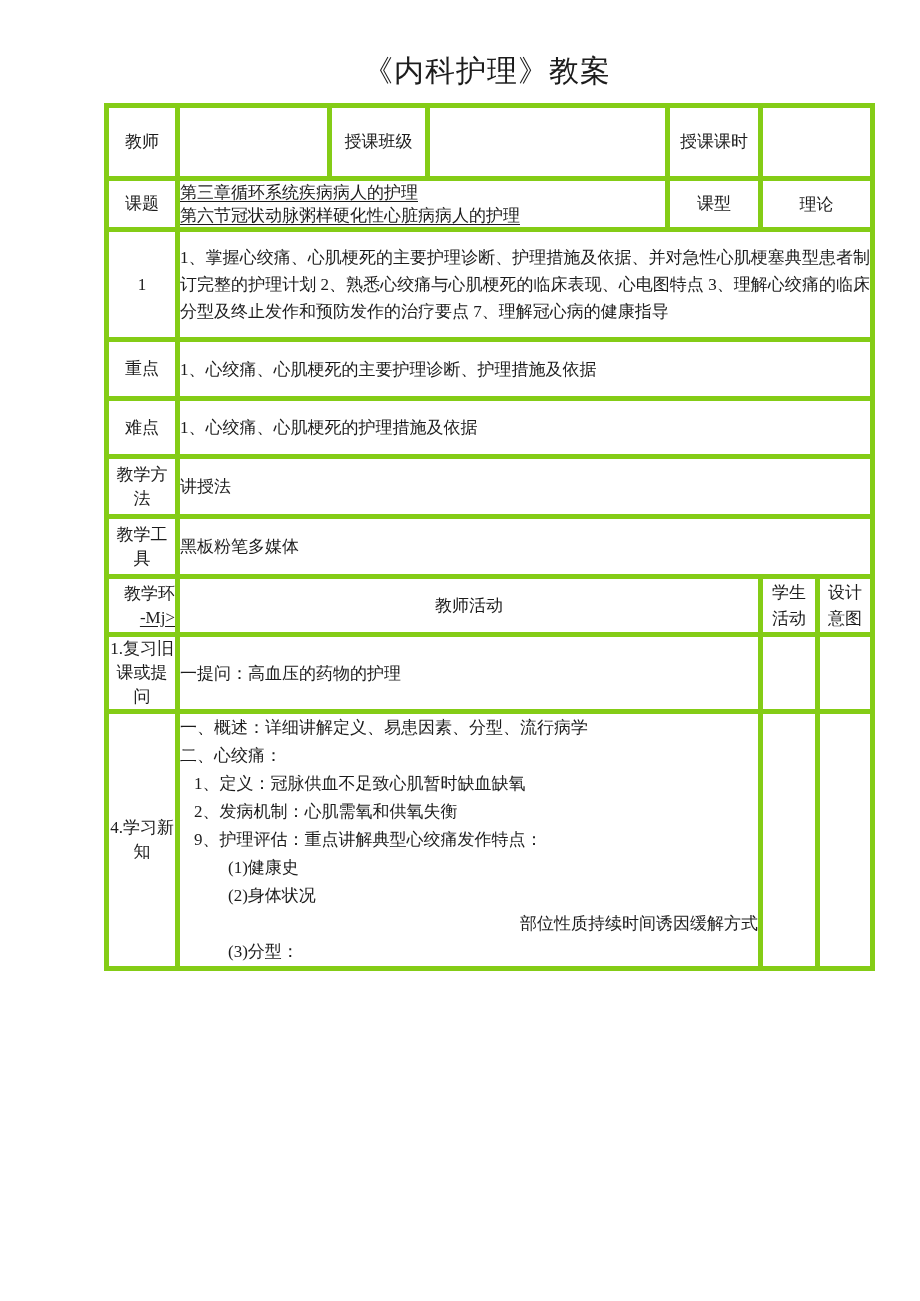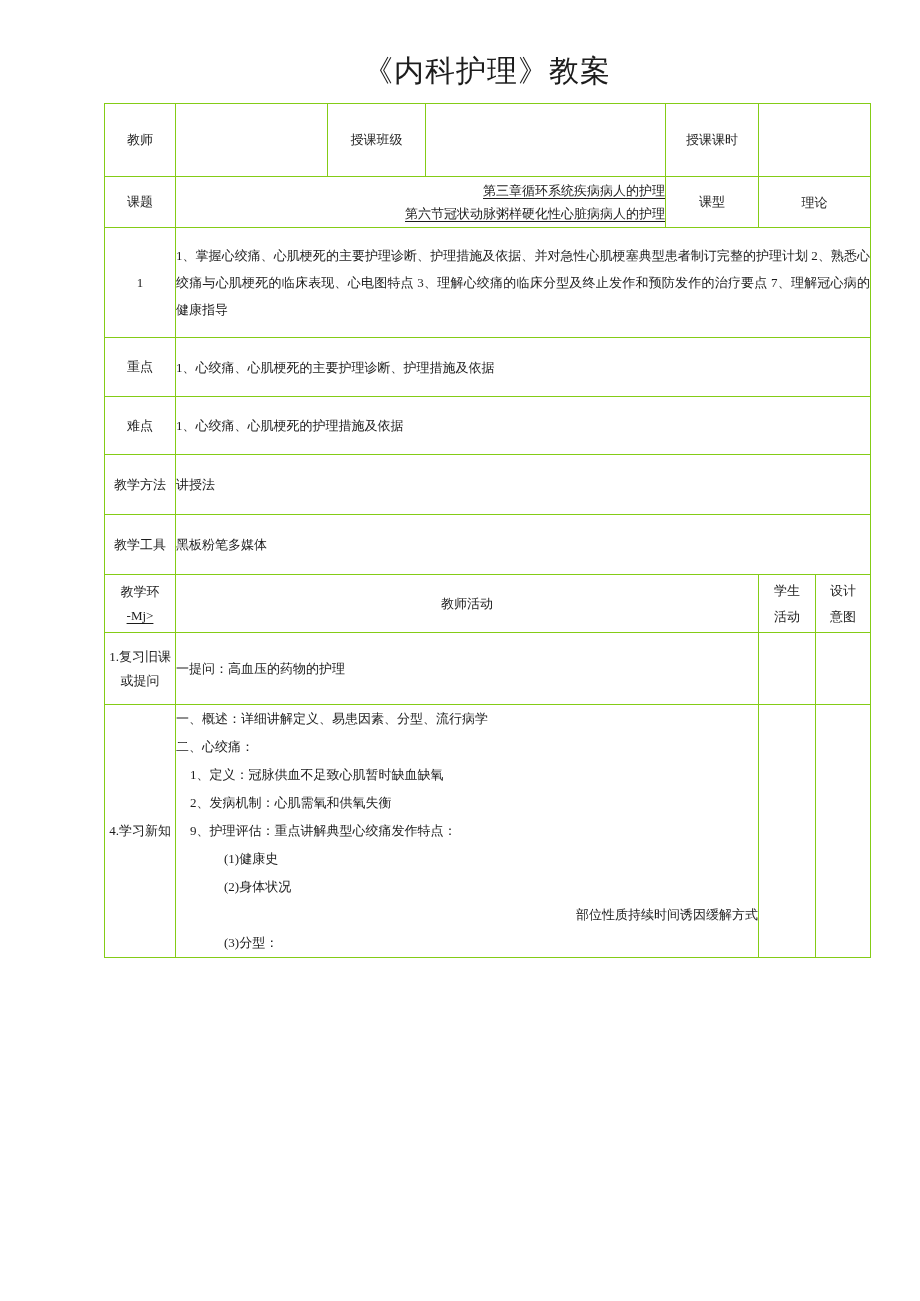--- a/index.html
+++ b/index.html
@@ -22,38 +22,38 @@
     letter-spacing:1px;
     line-height:38px;
   }
   table.plan {
     border-collapse:collapse;
     table-layout:fixed;
     width:766px;
     margin:13px 0 0 104px;
   }
   table.plan td {
-    border:1px solid #84cc16;
-    font-size:13px;
+    border:5px solid #84cc16;
+    font-size:17px;
     vertical-align:middle;
     padding:0;
     overflow:hidden;
     word-break:break-all;
   }
   .lbl { text-align:center; line-height:24px; padding:2px 2px; }
   .pre { white-space:pre-line; }
   .u   { text-decoration:underline; text-underline-offset:3px; }
-  .topic-content   { vertical-align:top; padding:3px 4px 0 5px; line-height:23px;text-align:right; }
+  .topic-content   { vertical-align:top; padding:3px 4px 0 5px; line-height:23px; }
   .objectives      { vertical-align:top; padding:5px 5px 0 6px; line-height:27px; text-align:justify; }
   .content-top     { vertical-align:top; padding:5px 4px 0 5px; line-height:25px; }
   .content-mid     { padding:0 4px; line-height:25px; }
   .tools-content   { padding-left:15px; }
   .center-cell     { text-align:center; line-height:25px; }
   .narrow-head     { text-align:center; line-height:26px; padding:2px 0; }
-  .env-line        { display:block; text-align:center; line-height:24px; }
+  .env-line        { display:block; text-align:right; line-height:24px; }
   .learn-content   { vertical-align:top; padding:6px 4px 0 5px; }
   .learn-line      { line-height:28px; white-space:nowrap; }
   .ind-1 { padding-left:14px; }
   .ind-2 { padding-left:32px;text-align:right; }
   .ind-3 { padding-left:48px; }
   tr.r-info   { height:73px; }
   tr.r-topic  { height:51px; }
   tr.r-obj    { height:110px; }
   tr.r-key    { height:59px; }
   tr.r-diff   { height:58px; }

